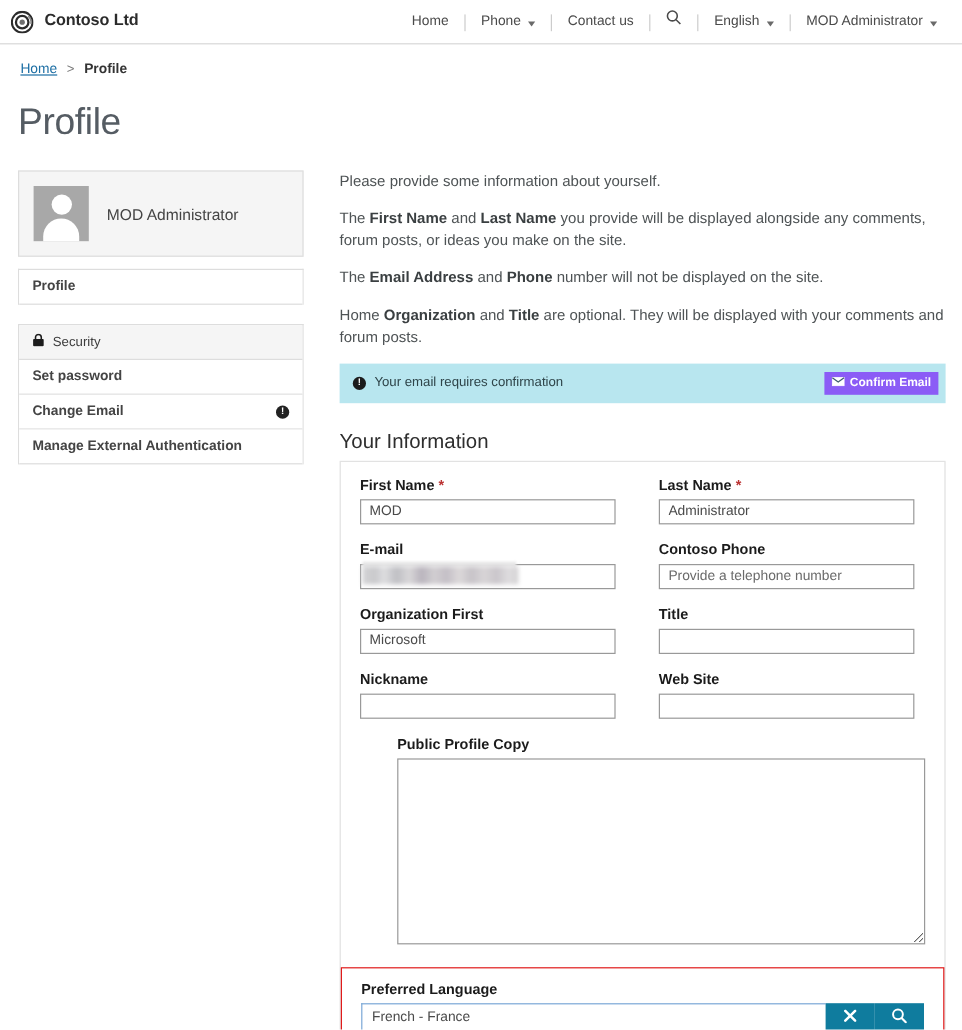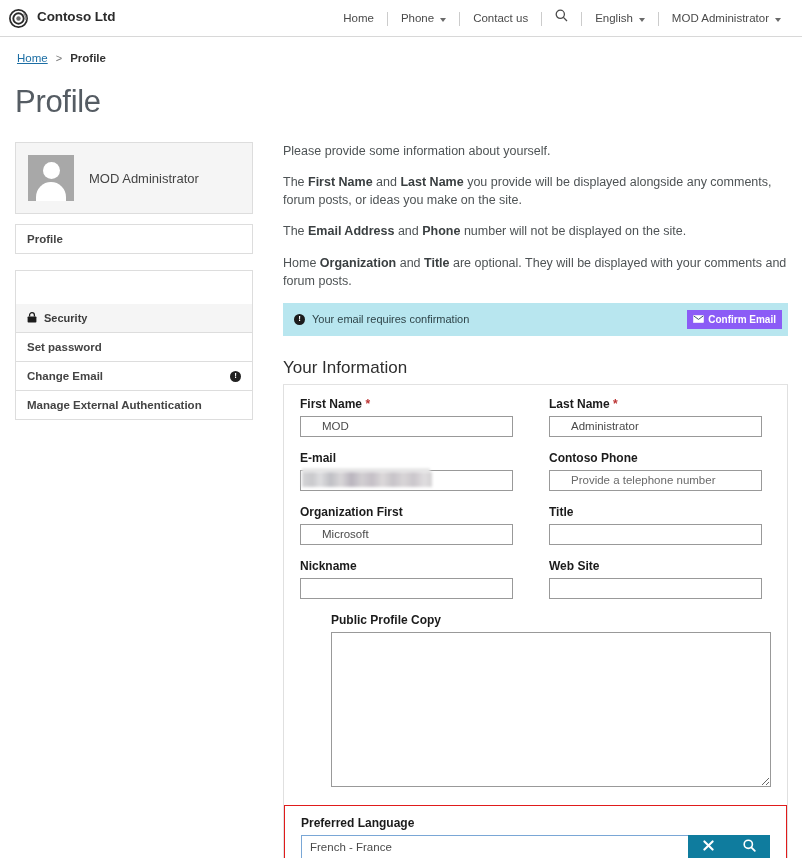--- a/index.html
+++ b/index.html
@@ -163,24 +163,23 @@
     align-items: center;
     padding: 0 11px;
     font-size: 11.5px;
     font-weight: bold;
     color: #444444;
     background: #ffffff;
     justify-content: space-between;
   }
   .nav-row.header {
     background: #f5f5f5;
-    font-weight: bold;
+    font-weight: normal;
     color: #3c3c3c;
     font-size: 11px;
-    margin-top: 33px;
   }
   .nav-row-left {
     display: flex;
     align-items: center;
     gap: 7px;
   }
   .lock-icon { display: block; }
   .info-badge {
     width: 11px; height: 11px;
     border-radius: 50%;
@@ -277,21 +276,21 @@
     margin-bottom: 5px;
   }
   label.fl .req { color: #bb3333; font-weight: bold; }
   input.fi, textarea.fa {
     width: 100%;
     border: 1px solid #999999;
     background: #ffffff;
     font-family: "Liberation Sans", sans-serif;
     font-size: 11.5px;
     color: #4a4a4a;
-    padding: 4px 21px;
+    padding: 4px 7px;
     height: 21px;
     outline: none;
     border-radius: 0;
   }
   input.fi::placeholder { color: #6a6a6a; opacity: 1; }
   textarea.fa {
     height: 155px;
     resize: vertical;
     padding: 5px 7px;
   }

